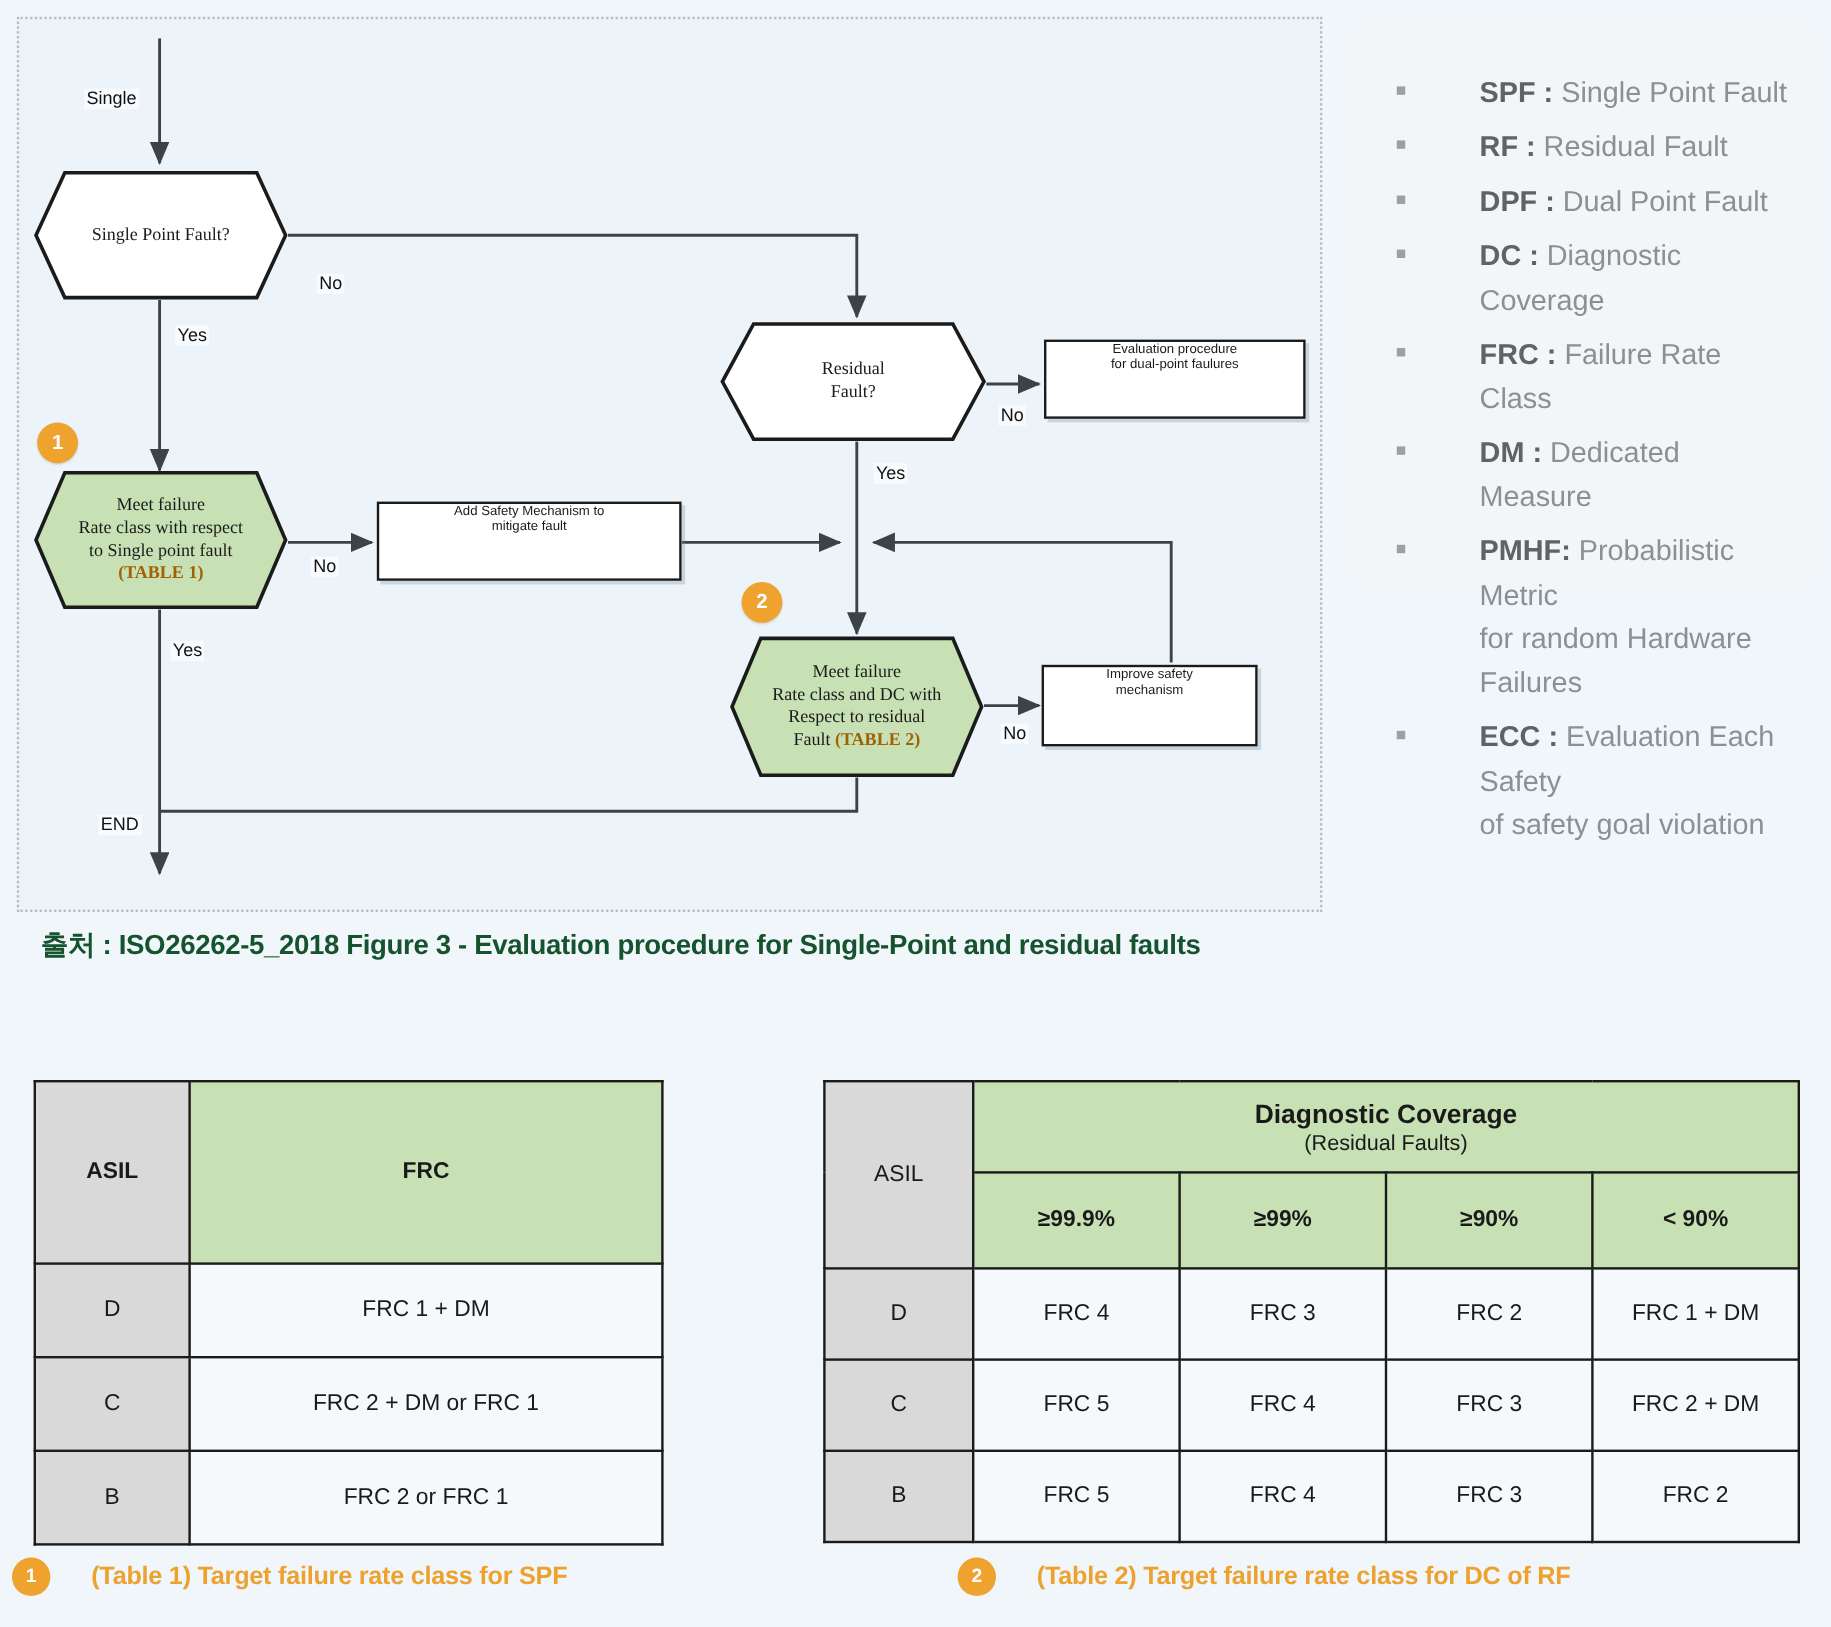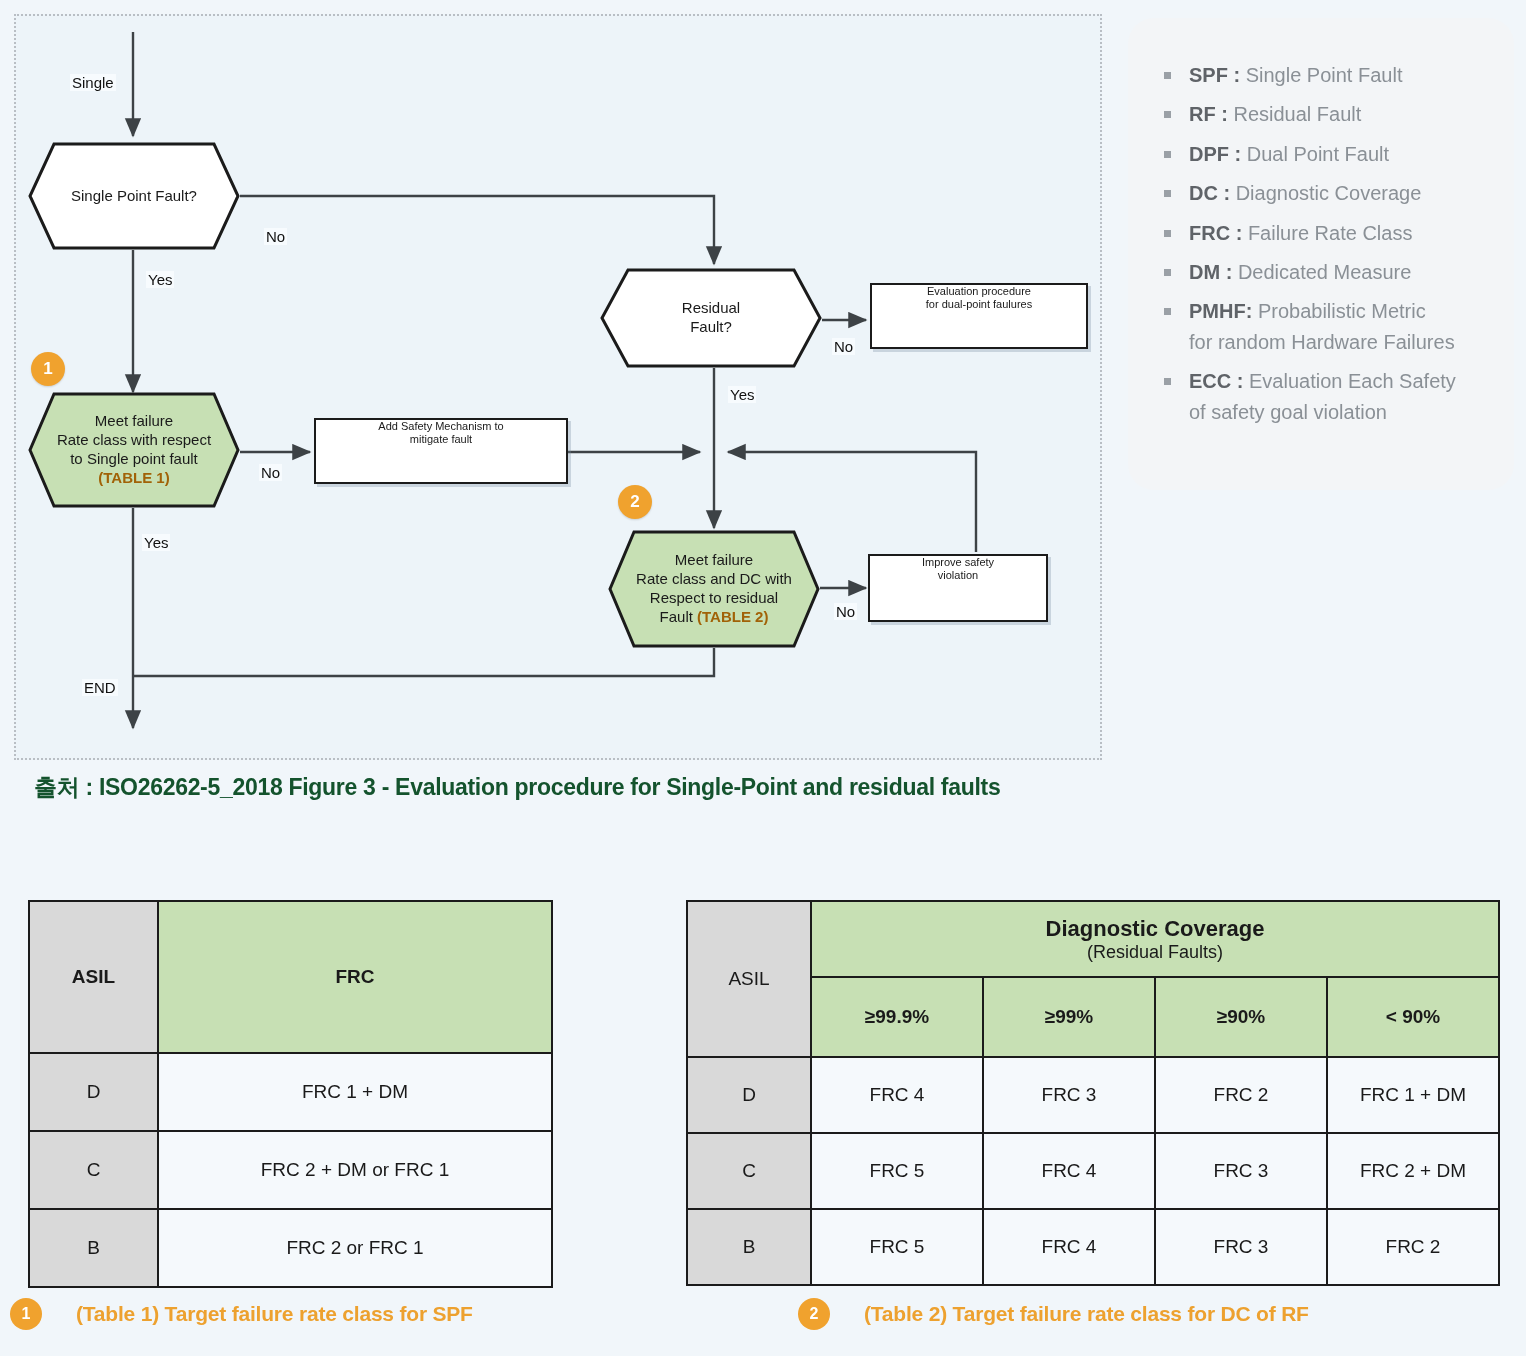--- a/index.html
+++ b/index.html
@@ -35,20 +35,21 @@
     background:#ffffff;border:2.5px solid #1b1b1b;
     box-shadow:3px 3px 0 rgba(120,140,160,.30);
   }
   .hexwrap{position:absolute;}
   .hexwrap svg{position:absolute;left:0;top:0;overflow:visible;}
   .hexlabel{
     position:absolute;left:0;top:0;width:100%;height:100%;
     display:flex;flex-direction:column;align-items:center;justify-content:center;
     text-align:center;font-size:15px;line-height:1.26;color:#1a1a1a;
     pointer-events:none;
+    font-family:Liberation Serif, serif;
   }
   .tablebold{color:#a16207;font-weight:bold;}
 
   
   .elabel{
     position:absolute;font-size:15px;color:#111;
     background:#f7fbfe;padding:0 2px;white-space:nowrap;
   }
 
   
@@ -62,21 +63,21 @@
   
   #legend{
     position:absolute;left:1128px;top:18px;width:386px;height:472px;
     background:#f3f5f7;border-radius:26px;box-sizing:border-box;
     padding:42px 20px 0 28px;
   }
   .leg-row{display:flex;align-items:flex-start;margin-bottom:9px;}
   .leg-bullet{
     width:7px;height:7px;background:#9aa0a6;margin:12px 18px 0 8px;flex:0 0 auto;
   }
-  .leg-txt{font-size:20px;color:#8a9096;line-height:1.52;}
+  .leg-txt{font-size:24px;color:#8a9096;line-height:1.52;margin-left:44px;}
   .leg-txt b{color:#5f6368;font-weight:bold;}
 
   
   #source-caption{
     position:absolute;left:34px;top:772px;
     font-size:23px;font-weight:bold;color:#14532d;white-space:nowrap;
     letter-spacing:-.3px;
   }
 
   
@@ -213,21 +214,21 @@
       <span>Rate class and DC with</span>
       <span>Respect to residual</span>
       <span><span>Fault </span><span class="tablebold">(TABLE 2)</span></span>
     </div>
   </div>
   <div class="elabel" style="left:834px;top:603px;">No</div>
 
   <div class="node rect" style="left:868px;top:554px;width:180px;height:68px;">
     <div>
       <div>Improve safety</div>
-      <div>violation</div>
+      <div>mechanism</div>
     </div>
   </div>
 
   <div id="legend">
     <div class="leg-row">
       <span class="leg-bullet"></span>
       <span class="leg-txt"><b>SPF :</b><span> Single Point Fault</span></span>
     </div>
     <div class="leg-row">
       <span class="leg-bullet"></span>

